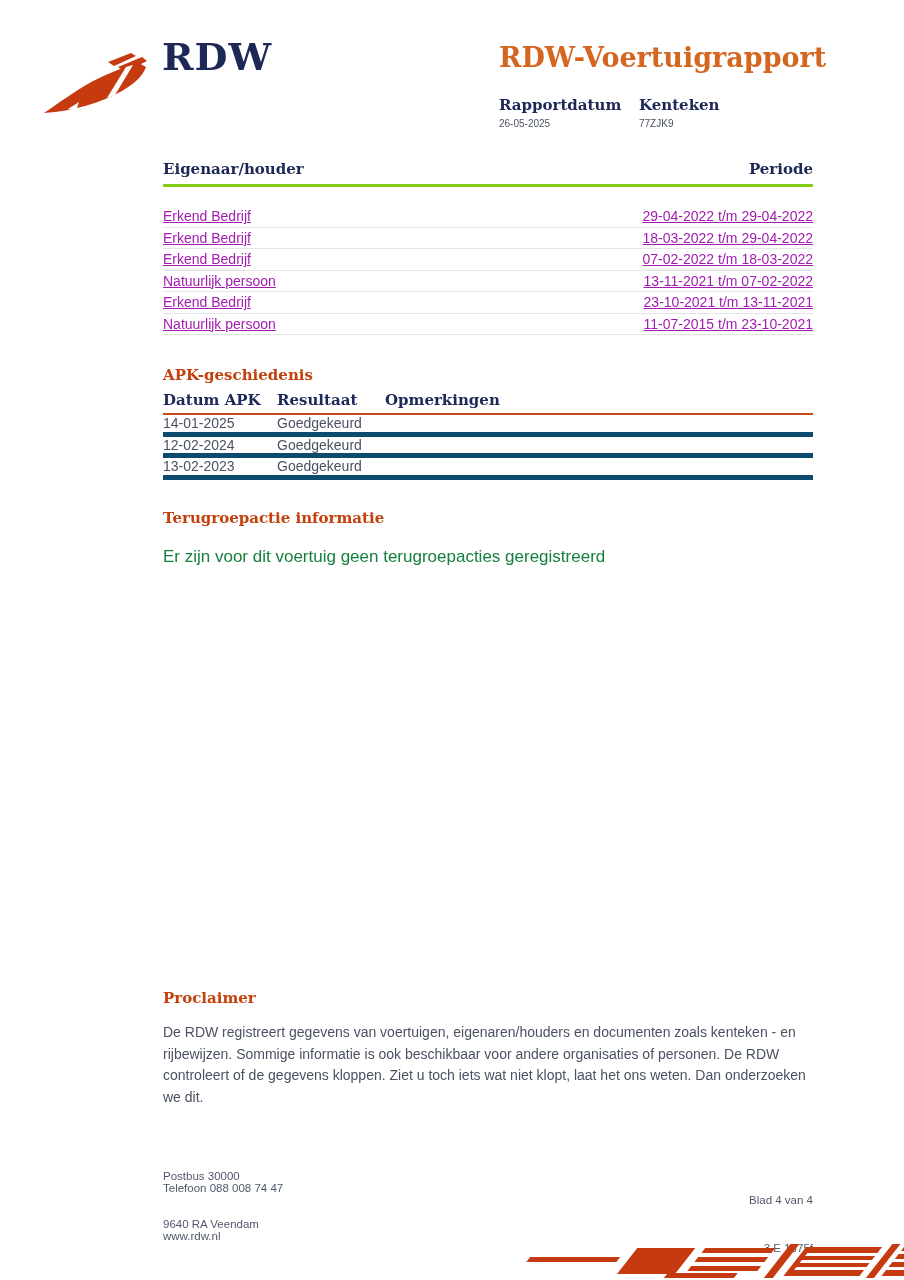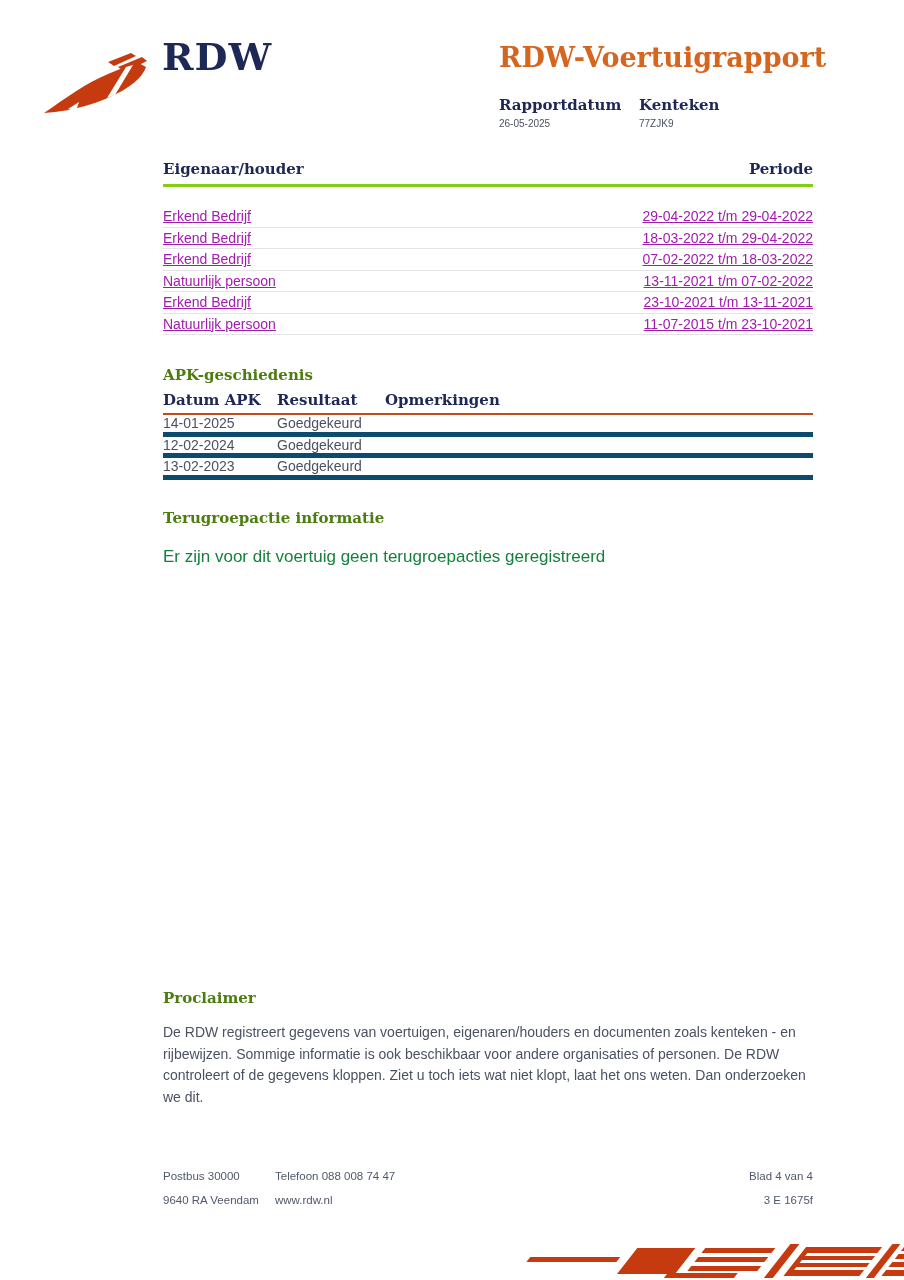--- a/index.html
+++ b/index.html
@@ -48,21 +48,21 @@
     display: flex; justify-content: space-between; align-items: center;
     height: 21.5px; font-size: 14px; color: #a21caf;
     border-bottom: 1px solid #E4E4E8;
     text-decoration: underline;
   }
 
   
   .apk { position: absolute; left: 163px; top: 366px; width: 650px; }
   .section-heading {
     font-family: "DejaVu Serif", serif; font-weight: 700;
-    font-size: 15px; color: #4d7c0f;
+    font-size: 15px; color: #c2410c;
   }
   .apk-header {
     display: flex; margin-top: 7px;
     font-family: "DejaVu Serif", serif; font-weight: 700;
     font-size: 15px; color: #1E2857;
     padding-bottom: 4px; border-bottom: 2.5px solid #C44A1A;
   }
   .apk-row {
     display: flex; align-items: center;
     height: 21.5px; font-size: 14px; color: #4A5162;
@@ -81,21 +81,21 @@
   .proclaimer-text {
     margin-top: 15px; font-size: 14px; color: #4A5162;
     line-height: 21.5px;
   }
 
   
   .footer {
     position: absolute; left: 163px; top: 1170px; width: 650px;
     font-size: 11.5px; color: #50586A;
   }
-  .footer-row { display: flex; margin-bottom: 12px; }
+  .footer-row { display: flex; margin-bottom: 12px; flex-direction: column; }
   .footer-col-a { width: 112px; }
   .footer-col-b { flex: 1; }
   .footer-col-c { text-align: right; }
 
   
   .stripes-graphic { position: absolute; left: 514px; top: 1242px; width: 390px; height: 38px; }
 </style>
 </head>
 <body>
 

